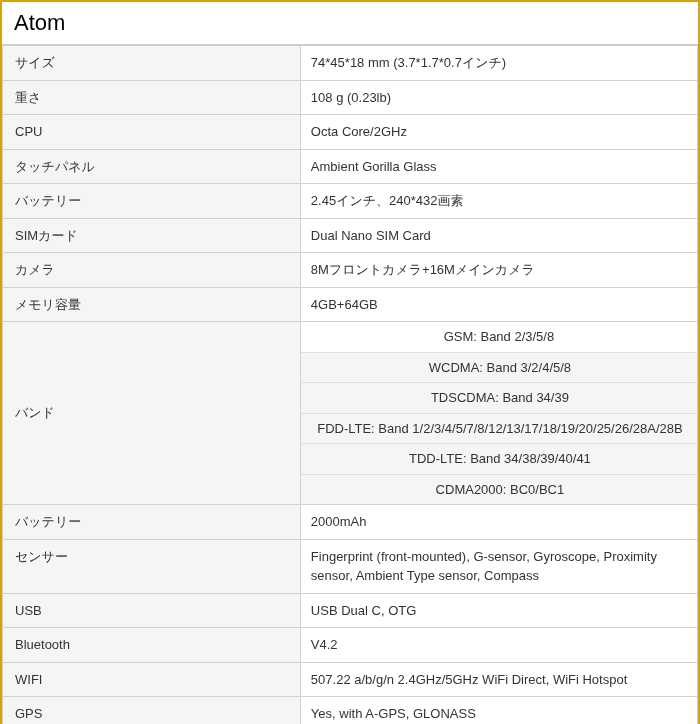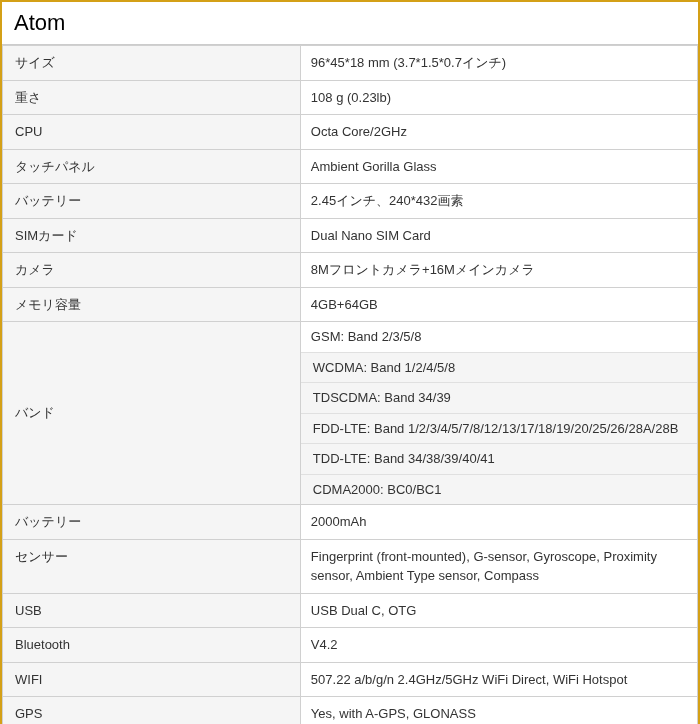--- a/index.html
+++ b/index.html
@@ -63,33 +63,34 @@
     }
 
     .band-sub {
       padding: 5px 10px;
       border-bottom: 1px solid #e8e8e8;
       line-height: 1.5;
     }
 
     .band-sub:last-child {
       border-bottom: none;
+      text-align: center;
     }
   </style>
 </head>
 <body>
 
 <div class="page-title">Atom</div>
 
 <table>
 
   <tbody>
       <tr>
     <td>サイズ</td>
-    <td>96*45*18 mm (3.7*1.5*0.7インチ)</td>
+    <td>74*45*18 mm (3.7*1.7*0.7インチ)</td>
   </tr>
 
   <tr>
     <td>重さ</td>
     <td>108 g (0.23lb)</td>
   </tr>
 
   <tr>
     <td>CPU</td>
     <td>Octa Core/2GHz</td>
@@ -118,21 +119,21 @@
   <tr>
     <td>メモリ容量</td>
     <td>4GB+64GB</td>
   </tr>
 
   <tr>
     <td class="band-label" rowspan="6">バンド</td>
     <td class="band-sub">GSM: Band 2/3/5/8</td>
   </tr>
   <tr class="sub-row">
-    <td class="band-sub">WCDMA: Band 1/2/4/5/8</td>
+    <td class="band-sub">WCDMA: Band 3/2/4/5/8</td>
   </tr>
   <tr class="sub-row">
     <td class="band-sub">TDSCDMA: Band 34/39</td>
   </tr>
   <tr class="sub-row">
     <td class="band-sub">FDD-LTE: Band 1/2/3/4/5/7/8/12/13/17/18/19/20/25/26/28A/28B</td>
   </tr>
   <tr class="sub-row">
     <td class="band-sub">TDD-LTE: Band 34/38/39/40/41</td>
   </tr>

